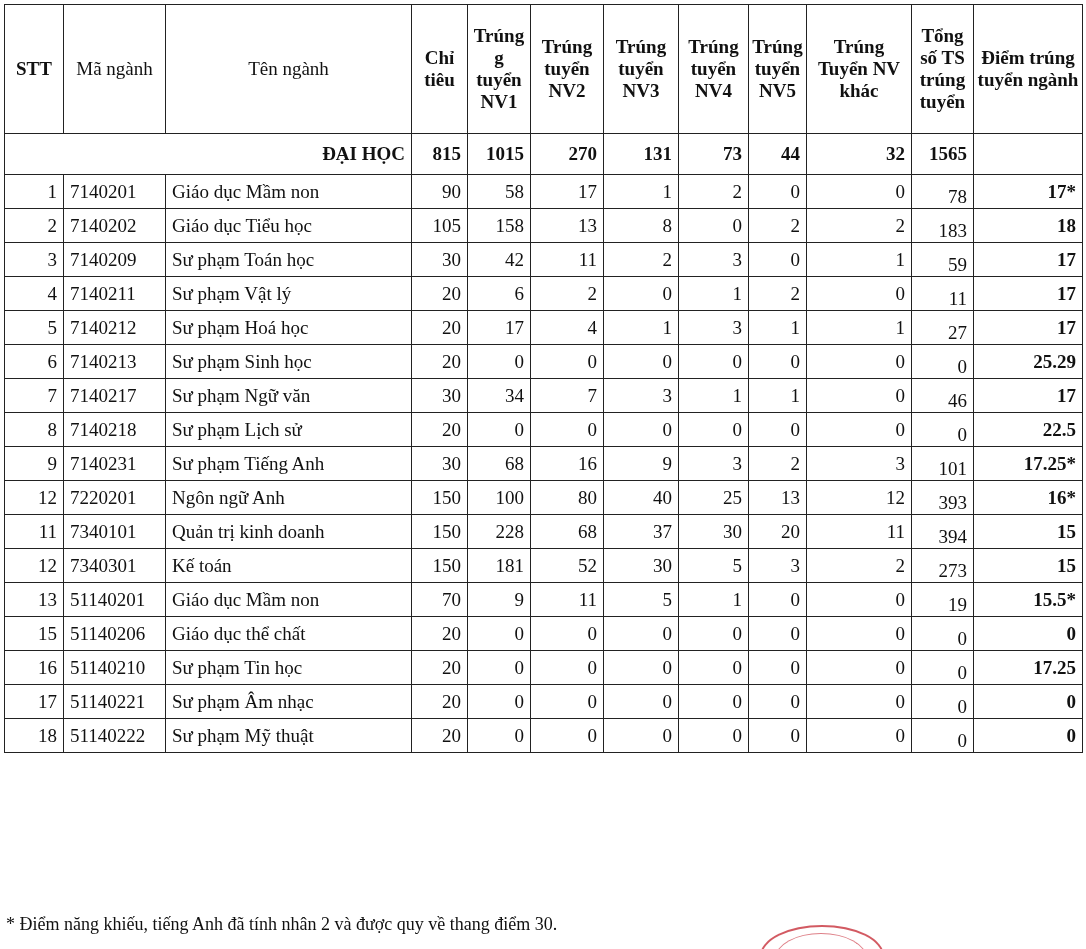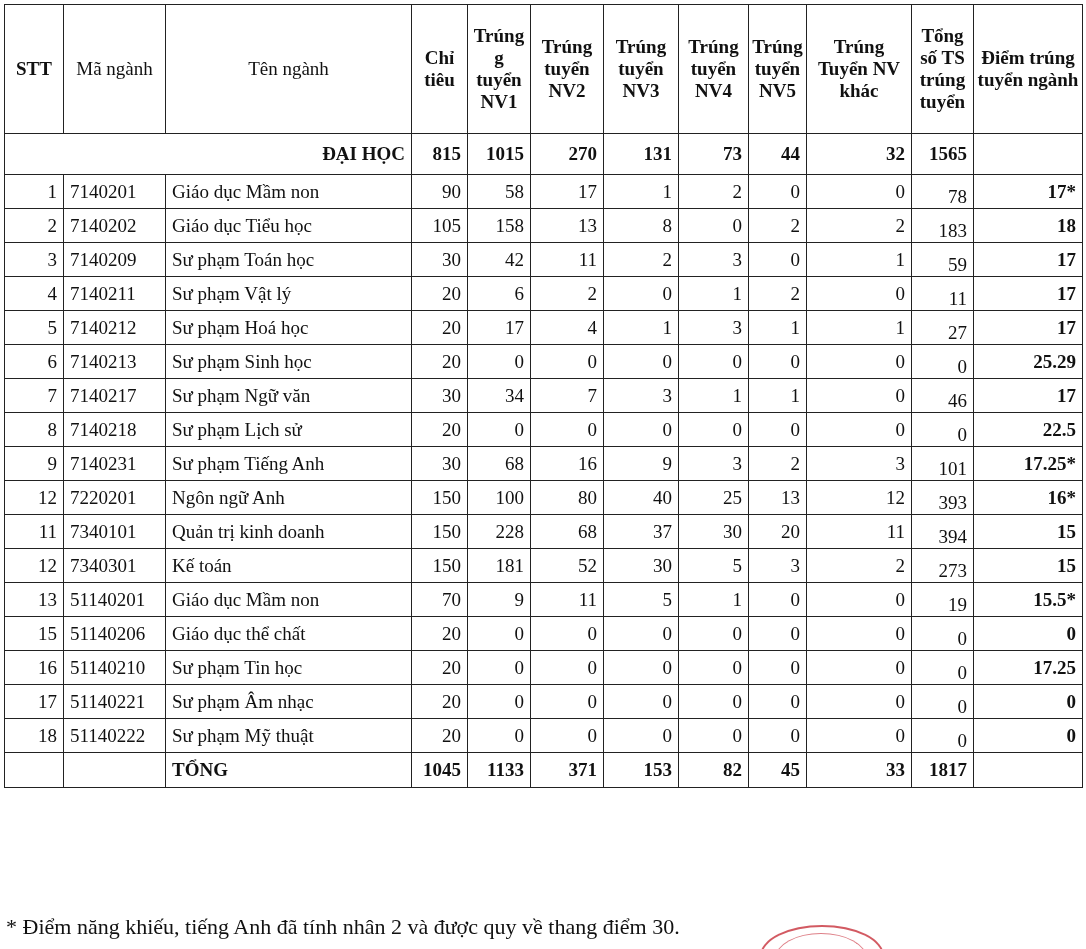--- a/index.html
+++ b/index.html
@@ -11,21 +11,21 @@
   table.adm thead th { font-weight: bold; text-align: center; vertical-align: middle; height: 128px; padding: 0 2px; }
   table.adm thead th.plain { font-weight: normal; }
   tr.sec td { height: 40px; font-weight: bold; }
   tr.row td { height: 33px; }
   tr.total td { height: 34px; font-weight: bold; }
   .c { text-align: right; }
   .r { text-align: right; }
   .l { text-align: left; margin-top: 18px; }
   .b { font-weight: bold; }
   td.tot { vertical-align: bottom; padding-bottom: 3px; }
-  .footnote { position: absolute; left: 6px; top: 914px; font-size: 22px; }
+  .footnote { position: absolute; left: 6px; top: 914px; font-size: 18px; }
   .stamp { position: absolute; left: 760px; top: 925px; width: 120px; height: 60px;
            border: 2px solid #c8323c; border-radius: 50%; border-bottom: none; opacity: 0.8; }
   .stamp-inner { position: absolute; left: 775px; top: 933px; width: 90px; height: 50px;
            border: 1px solid #d04a55; border-radius: 50%; border-bottom: none; opacity: 0.7; }
 </style>
 </head>
 <body>
 
 <table class="adm">
   <colgroup>
@@ -302,32 +302,18 @@
         <td class="r">20</td>
         <td class="r">0</td>
         <td class="r">0</td>
         <td class="r">0</td>
         <td class="r">0</td>
         <td class="r">0</td>
         <td class="r">0</td>
         <td class="r tot">0</td>
         <td class="c b">0</td>
       </tr>
-      <tr class="total">
-        <td class="c"></td>
-        <td class="l"></td>
-        <td class="l">TỔNG</td>
-        <td class="r">1045</td>
-        <td class="r">1133</td>
-        <td class="r">371</td>
-        <td class="r">153</td>
-        <td class="r">82</td>
-        <td class="r">45</td>
-        <td class="r">33</td>
-        <td class="c">1817</td>
-        <td class="c"></td>
-      </tr>
     </tbody>
 </table>
 
 <div class="footnote">* Điểm năng khiếu, tiếng Anh đã tính nhân 2 và được quy về thang điểm 30.</div>
 <div class="stamp"></div>
 <div class="stamp-inner"></div>
 
 </body></html>

